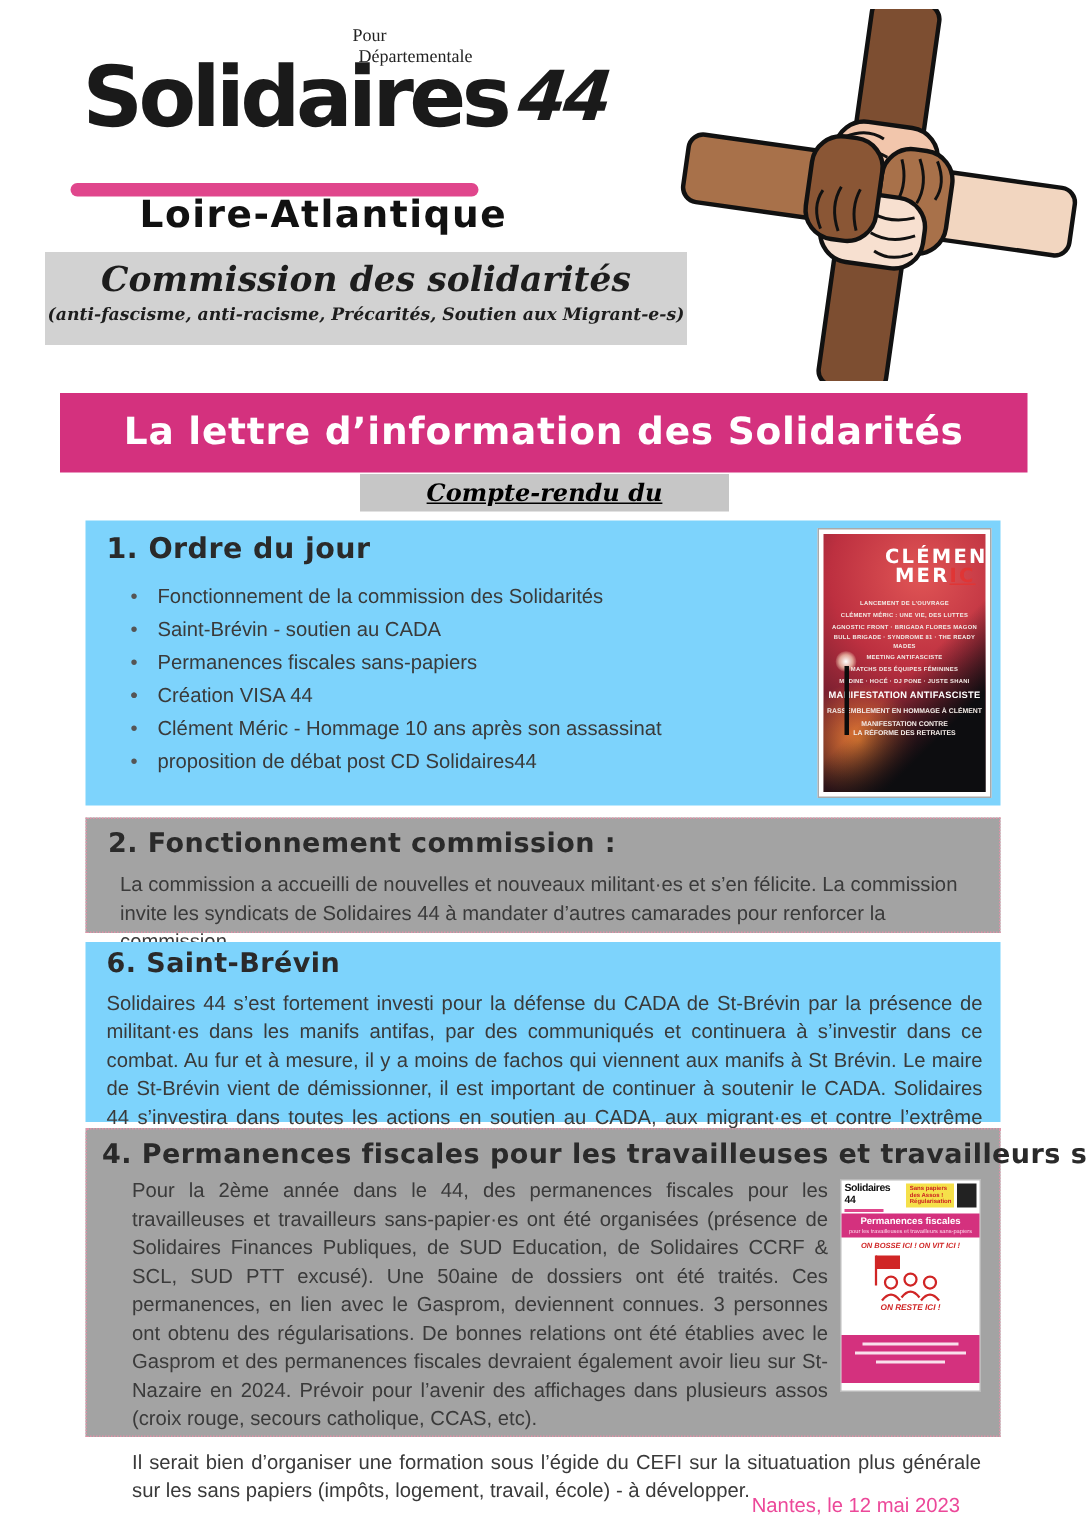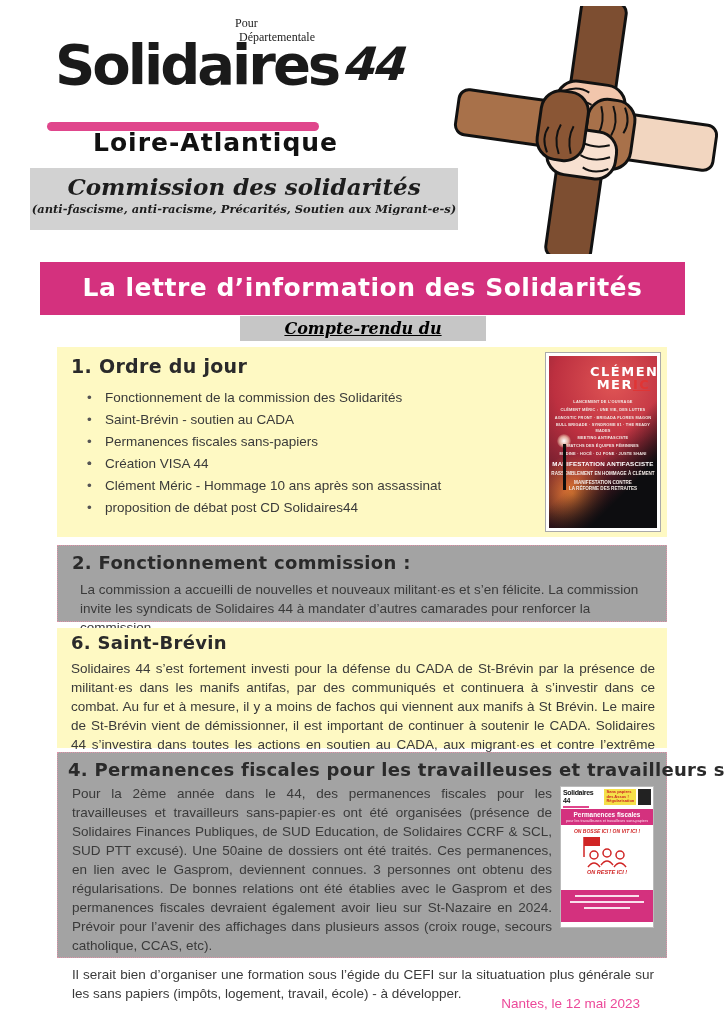--- a/index.html
+++ b/index.html
@@ -56,21 +56,21 @@
   .compte-box{
     position:absolute;left:240px;top:316px;width:246px;height:25px;background:#c6c6c6;
     text-align:center;
   }
   .compte-text{
     font-family:"DejaVu Serif",serif;font-style:italic;font-weight:bold;font-size:16px;
     color:#000000;line-height:25px;text-decoration:underline;
   }
   
   .sec{position:absolute;left:57px;width:610px;box-sizing:border-box;}
-  .sec-grey{background:#fef9c3;}
+  .sec-grey{background:#7dd3fc;}
   .sec-dotted{background:#a3a3a3;border:1px dotted #e092a8;}
   .sec-header{
     font-family:"DejaVu Sans",sans-serif;font-weight:800;font-size:19px;color:#2a2a2a;
     letter-spacing:.3px;
   }
   .body-text{font-size:13.5px;line-height:19px;color:#3a3a3a;}
   .just{text-align:justify;}
   
   .sec1{top:347px;height:190px;}
   .sec1 .sec-header{position:absolute;left:14px;top:8px;}
@@ -113,21 +113,21 @@
   .sec2 .sec-header{position:absolute;left:14px;top:6px;font-size:18px;}
   .sec2 .body-text{position:absolute;left:22px;right:10px;top:34px;}
   
   .sec3{top:628px;height:120px;}
   .sec3 .sec-header{position:absolute;left:14px;top:4px;font-size:18px;}
   .sec3 .body-text{position:absolute;left:14px;right:12px;top:31px;}
   
   .sec4{top:752px;height:206px;}
   .sec4 .sec-header{margin:6px 0 4px 10px;font-size:18px;white-space:nowrap;}
   .sec4-content{padding:0 12px 0 14px;}
-  .sec4-content p{margin:0 0 10px 0;}
+  .sec4-content p{margin:0 0 10px 16px;}
   
   .flyer{
     float:right;width:94px;height:142px;margin:2px 0 4px 8px;background:#ffffff;
     border:1px solid #bbbbbb;box-sizing:border-box;font-family:"Liberation Sans",sans-serif;
   }
   .flyer-top{display:flex;align-items:flex-start;height:22px;padding:2px 2px 0 2px;box-sizing:border-box;}
   .flyer-brand{font-size:7px;font-weight:900;color:#111;letter-spacing:-.3px;line-height:8px;}
   .flyer-brand .bar{width:26px;height:2px;background:#e0468c;margin-top:1px;}
   .flyer-badge{
     margin-left:3px;background:#f5e04a;color:#c22;font-size:4px;font-weight:bold;line-height:4.6px;

